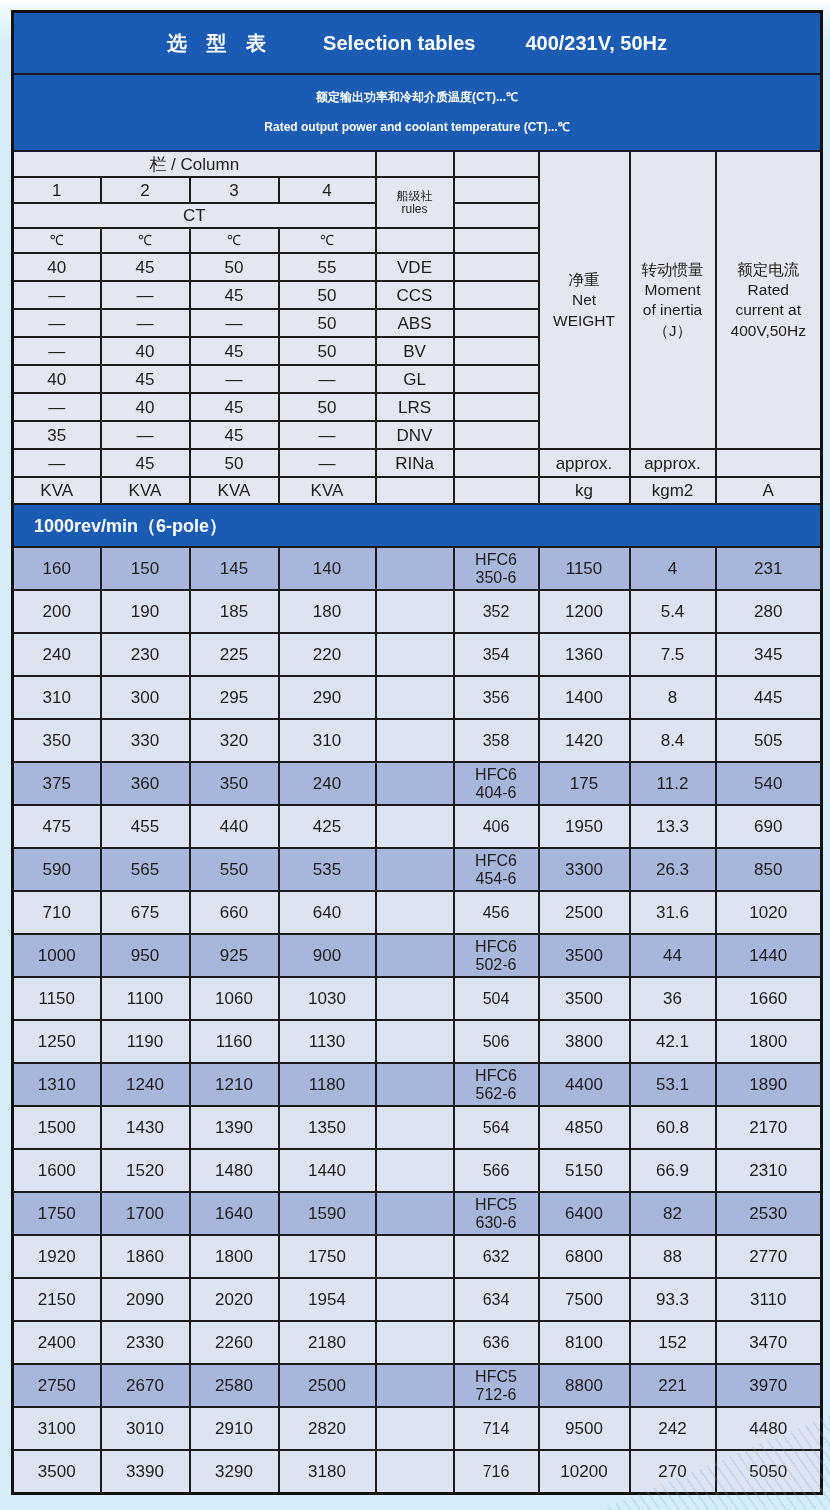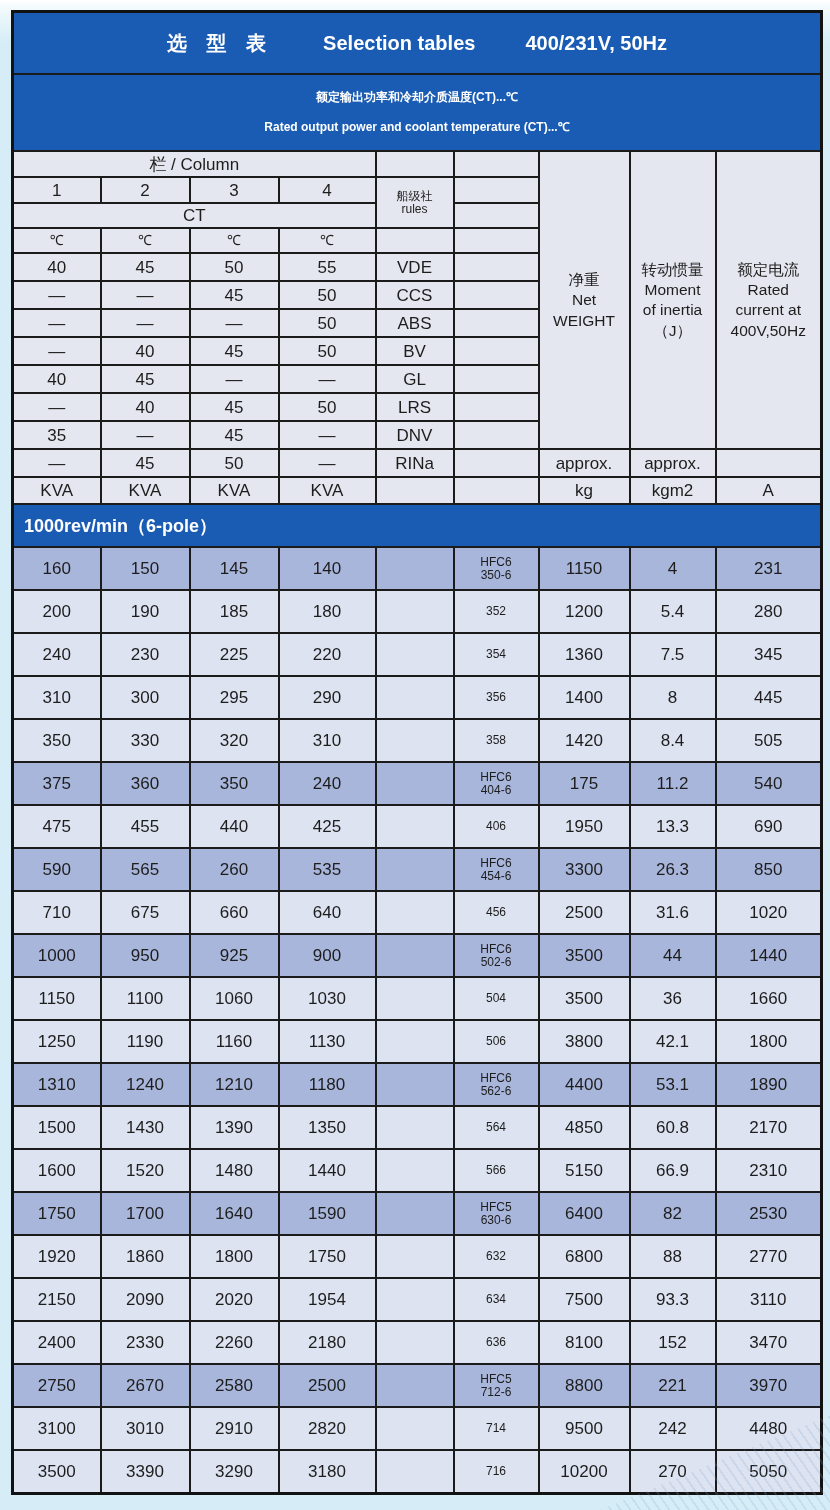--- a/index.html
+++ b/index.html
@@ -25,35 +25,35 @@
     background:#e4e7ef;
     overflow:hidden;
   }
   
   td.band { background:#1a5cb3; color:#ffffff; }
   .title-flex { display:flex; justify-content:center; align-items:center; gap:50px;
                 font-size:20px; font-weight:bold; }
   .cn-gap { letter-spacing:7px; }
   td.title-td { height:29px; }
   td.subtitle-td { height:47px; font-size:12px; font-weight:bold; line-height:1.25; }
-  td.section-td { height:41px; text-align:left; padding-left:10px;
+  td.section-td { height:41px; text-align:left; padding-left:20px;
                   font-size:18px; font-weight:600; }
   
   tr.r-a td { height:24px;margin-left:38px; }
   tr.r-b td { height:24px; }
   tr.r-c td { height:23px; }
   tr.r-d td { height:23px; font-size:14px; }
   tr.r-ct td { height:26px; }
   tr.r-units td { height:25px;text-align:center; }
   td.soc-head { font-size:12px; }
   td.vhead { font-size:15.5px; line-height:1.3; }
   
   tr.data-row td { height:41px; background:#dde3f1; }
   tr.data-row.hl td { background:#a9b6db; }
-  td.model { font-size:12px; line-height:1.1; }
+  td.model { font-size:16px; line-height:1.1; }
   
   .hatch {
     position:absolute; right:0; bottom:0; width:230px; height:95px;
     background:repeating-linear-gradient(55deg,
       rgba(125,165,205,0.30) 0 2px, rgba(255,255,255,0) 2px 8px);
     clip-path:polygon(100% 0, 100% 100%, 0 100%);
     opacity:0.65;
   }
 </style>
 </head>
@@ -294,21 +294,21 @@
           <td>425</td>
           <td></td>
           <td class="model">406</td>
           <td>1950</td>
           <td>13.3</td>
           <td>690</td>
         </tr>
         <tr class="data-row hl">
           <td>590</td>
           <td>565</td>
-          <td>260</td>
+          <td>550</td>
           <td>535</td>
           <td></td>
           <td class="model">HFC6
 454-6</td>
           <td>3300</td>
           <td>26.3</td>
           <td>850</td>
         </tr>
         <tr class="data-row">
           <td>710</td>

